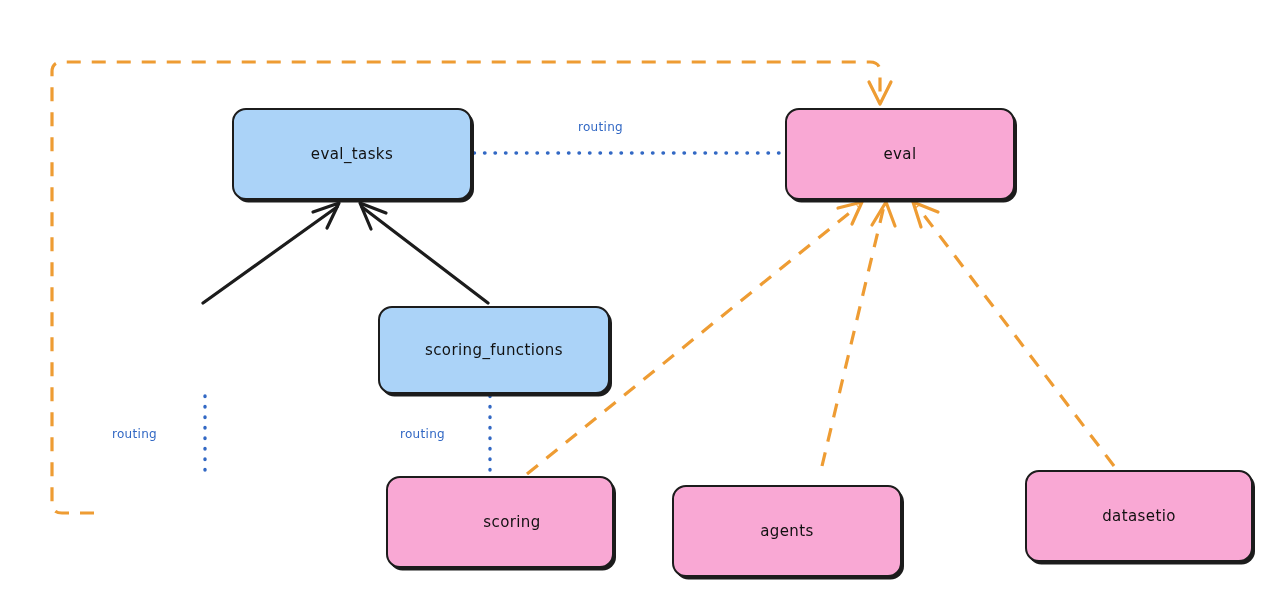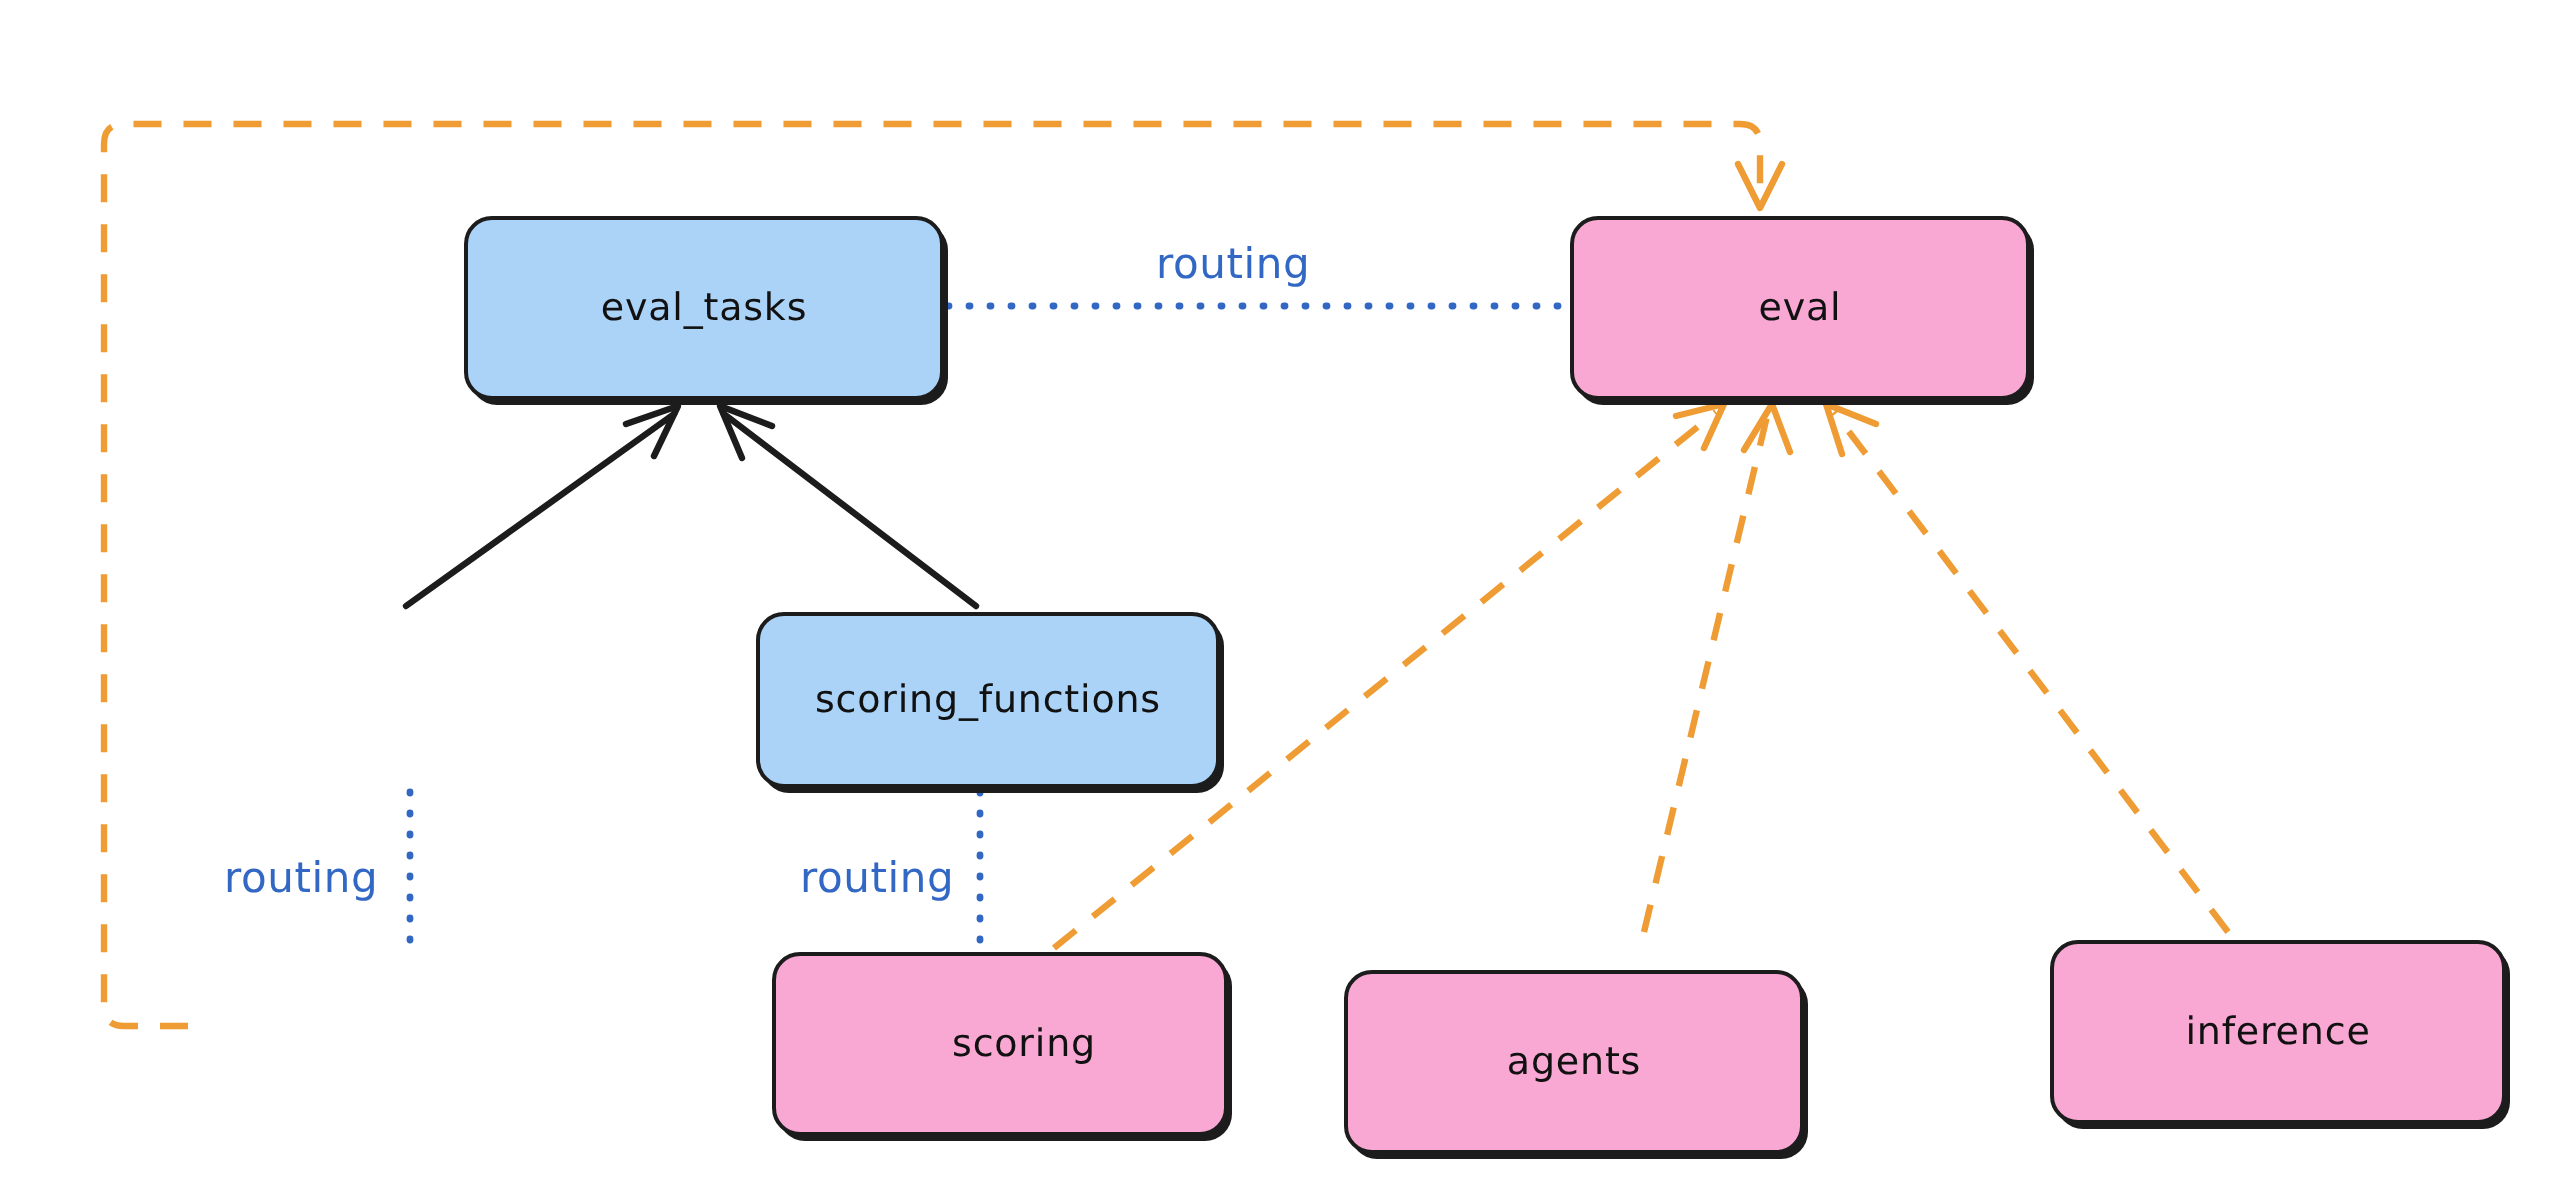--- a/index.html
+++ b/index.html
@@ -32,35 +32,35 @@
     display: flex;
     align-items: center;
     justify-content: center;
     border: 2.5px solid #1c1c1c;
     border-radius: 14px;
     box-shadow: 2.5px 3px 0 -0.5px #1c1c1c;
     text-align: center;
   }
   .node .node-label {
     font-family: "DejaVu Sans", sans-serif;
-    font-size: 19px;
+    font-size: 15px;
     letter-spacing: 0.4px;
     color: #111111;
     white-space: nowrap;
   }
   .node.api {
     background: #ABD3F8;
   }
   .node.provider {
     background: #f9a8d4;
   }
   .edge-label {
     position: absolute;
     font-family: "DejaVu Sans", sans-serif;
-    font-size: 21px;
+    font-size: 12px;
     color: #3268C4;
     white-space: nowrap;
     letter-spacing: 0.3px;
   }
 </style>
 </head>
 <body>
 
 <div id="canvas">
 
@@ -125,21 +125,21 @@
 
   <div class="node provider" style="left:386px; top:476px; width:228px; height:92px;padding-left:24px;">
     <span class="node-label">scoring</span>
   </div>
 
   <div class="node provider" style="left:672px; top:470px; width:230px; height:92px;margin-top:15px;">
     <span class="node-label">agents</span>
   </div>
 
   <div class="node provider" style="left:1025px; top:470px; width:228px; height:92px;">
-    <span class="node-label">inference</span>
+    <span class="node-label">datasetio</span>
   </div>
 
   <div class="edge-label" style="left:578px; top:120px;">routing</div>
 
   <div class="edge-label" style="left:112px; top:427px;">routing</div>
 
   <div class="edge-label" style="left:400px; top:427px;">routing</div>
 
 </div>
 

